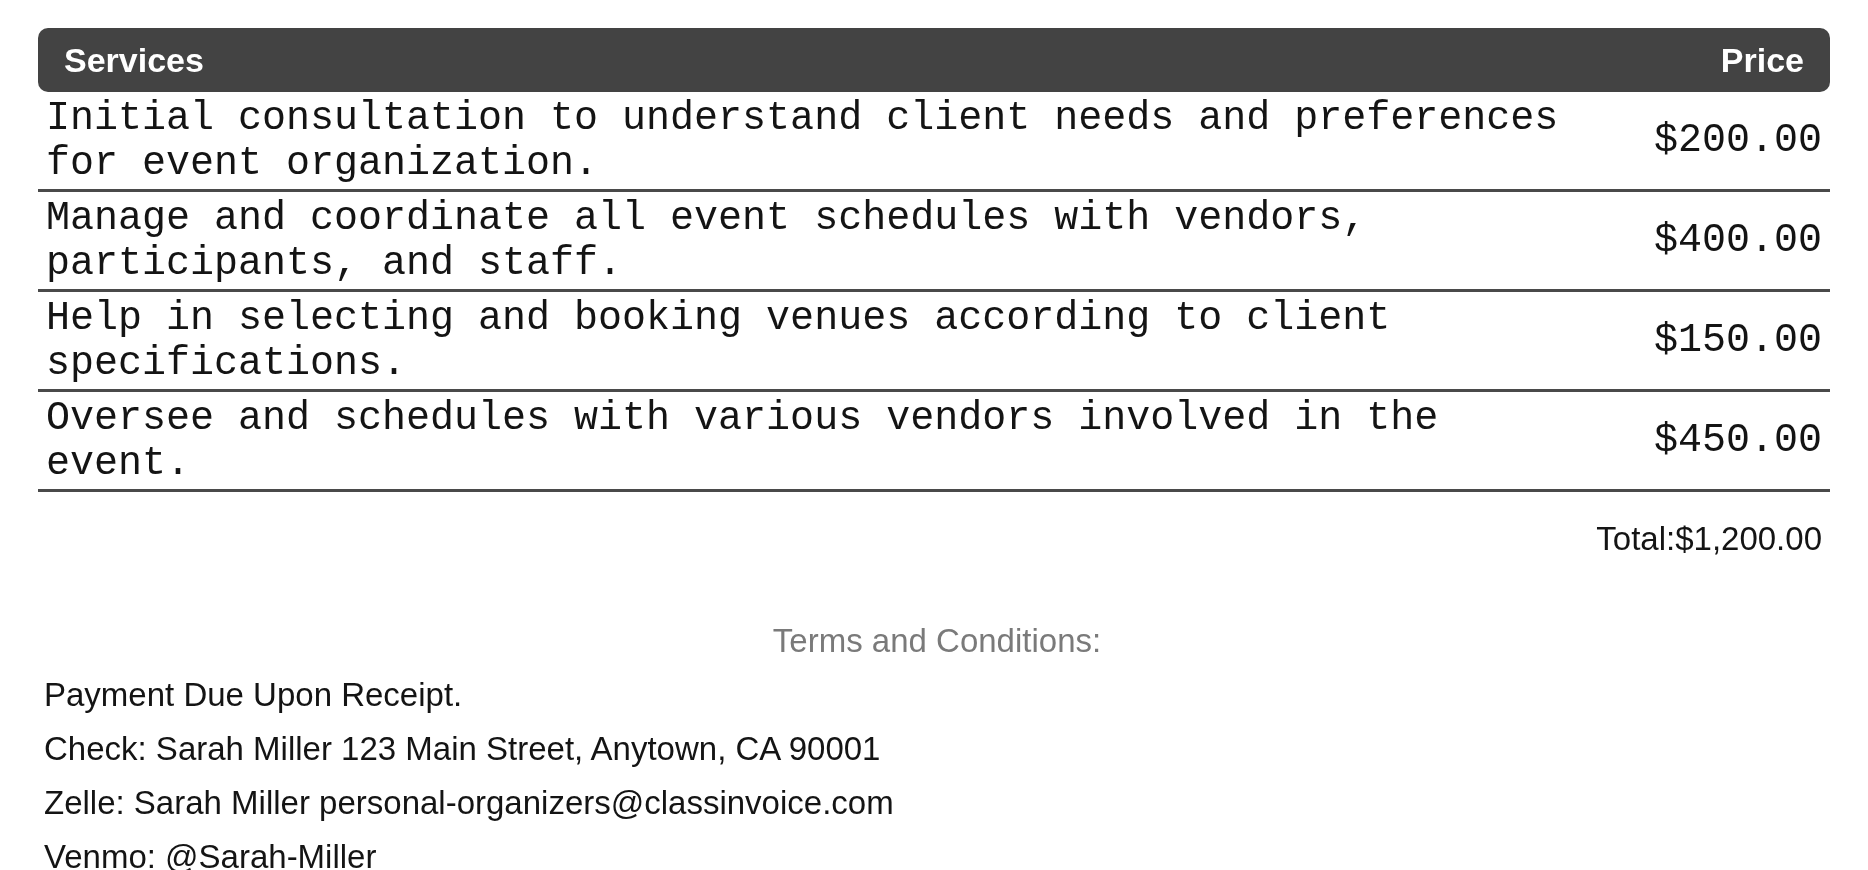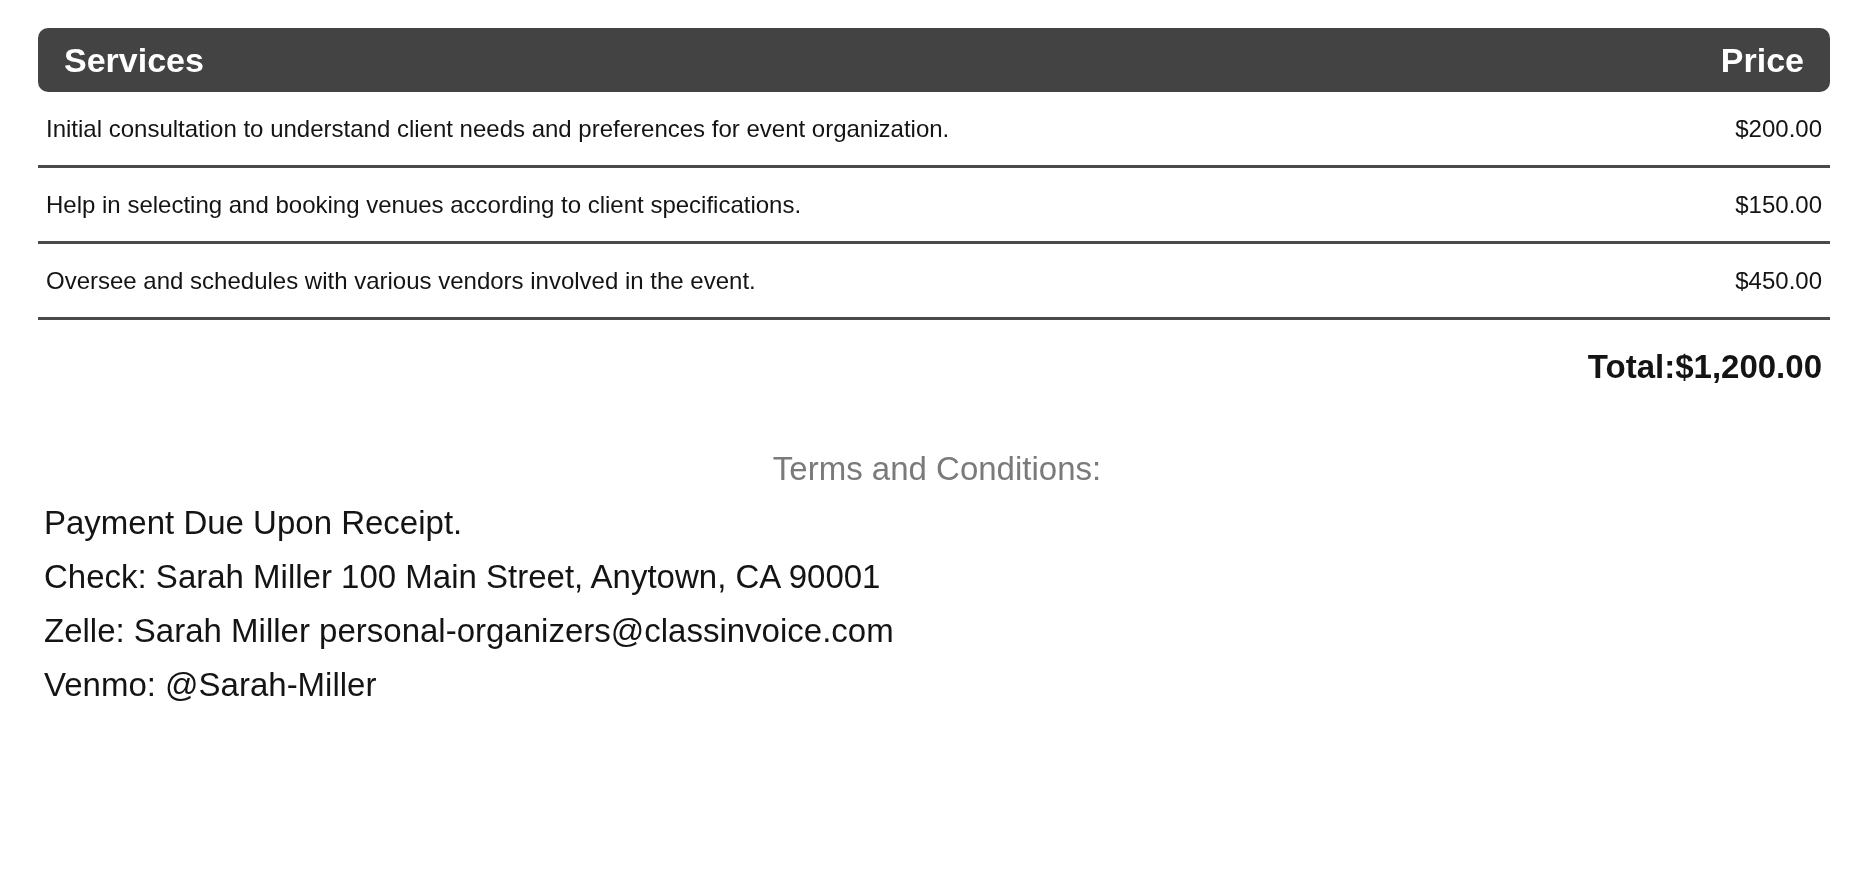--- a/index.html
+++ b/index.html
@@ -27,41 +27,42 @@
     height: 64px;
     border-radius: 10px;
     padding: 0 26px;
     font-size: 34px;
     font-weight: bold;
   }
   .row {
     display: flex;
     justify-content: space-between;
     align-items: center;
-    height: 76px;
+    height: 100px;
     border-bottom: 3px solid var(--divider, #4a4a4a);
     padding: 0 8px;
-    font-size: 24px;
+    font-size: 40px;
     color: var(--body-text, #141414);
+    font-family: Liberation Mono, monospace;
   }
   .row .service {
     padding-right: 40px;
   }
   .row .price {
     white-space: nowrap;
     margin-left: 28px;
   }
   .total-row {
     display: flex;
     justify-content: flex-end;
     align-items: center;
     height: 94px;
     padding: 0 8px;
     font-size: 33px;
-    font-weight: bold;
+    font-weight: normal;
     color: var(--body-text, #141414);
   }
   .total-row .total-value {
   }
   .terms {
     margin: 28px 38px 0 44px;
     font-size: 33px;
     line-height: 54px;
     color: var(--body-text, #141414);
   }
@@ -80,20 +81,24 @@
     <div class="table-header">
       <span>Services</span>
       <span>Price</span>
     </div>
 
     <div class="row">
       <span class="service">Initial consultation to understand client needs and preferences for event organization.</span>
       <span class="price">$200.00</span>
     </div>
 
+    <div class="row">
+      <span class="service">Manage and coordinate all event schedules with vendors, participants, and staff.</span>
+      <span class="price">$400.00</span>
+    </div>
 
     <div class="row">
       <span class="service">Help in selecting and booking venues according to client specifications.</span>
       <span class="price">$150.00</span>
     </div>
 
     <div class="row">
       <span class="service">Oversee and schedules with various vendors involved in the event.</span>
       <span class="price">$450.00</span>
     </div>
@@ -101,18 +106,18 @@
     <div class="total-row">
       <span class="total-label">Total:</span>
       <span class="total-value">$1,200.00</span>
     </div>
 
   </div>
 
   <div class="terms">
     <div class="terms-heading">Terms and Conditions:</div>
     <div class="terms-line">Payment Due Upon Receipt.</div>
-    <div class="terms-line">Check: Sarah Miller 100 Main Street, Anytown, CA 90001</div>
+    <div class="terms-line">Check: Sarah Miller 123 Main Street, Anytown, CA 90001</div>
     <div class="terms-line">Zelle: Sarah Miller personal-organizers@classinvoice.com</div>
     <div class="terms-line">Venmo: @Sarah-Miller</div>
   </div>
 
 </div>
 
 </body></html>

